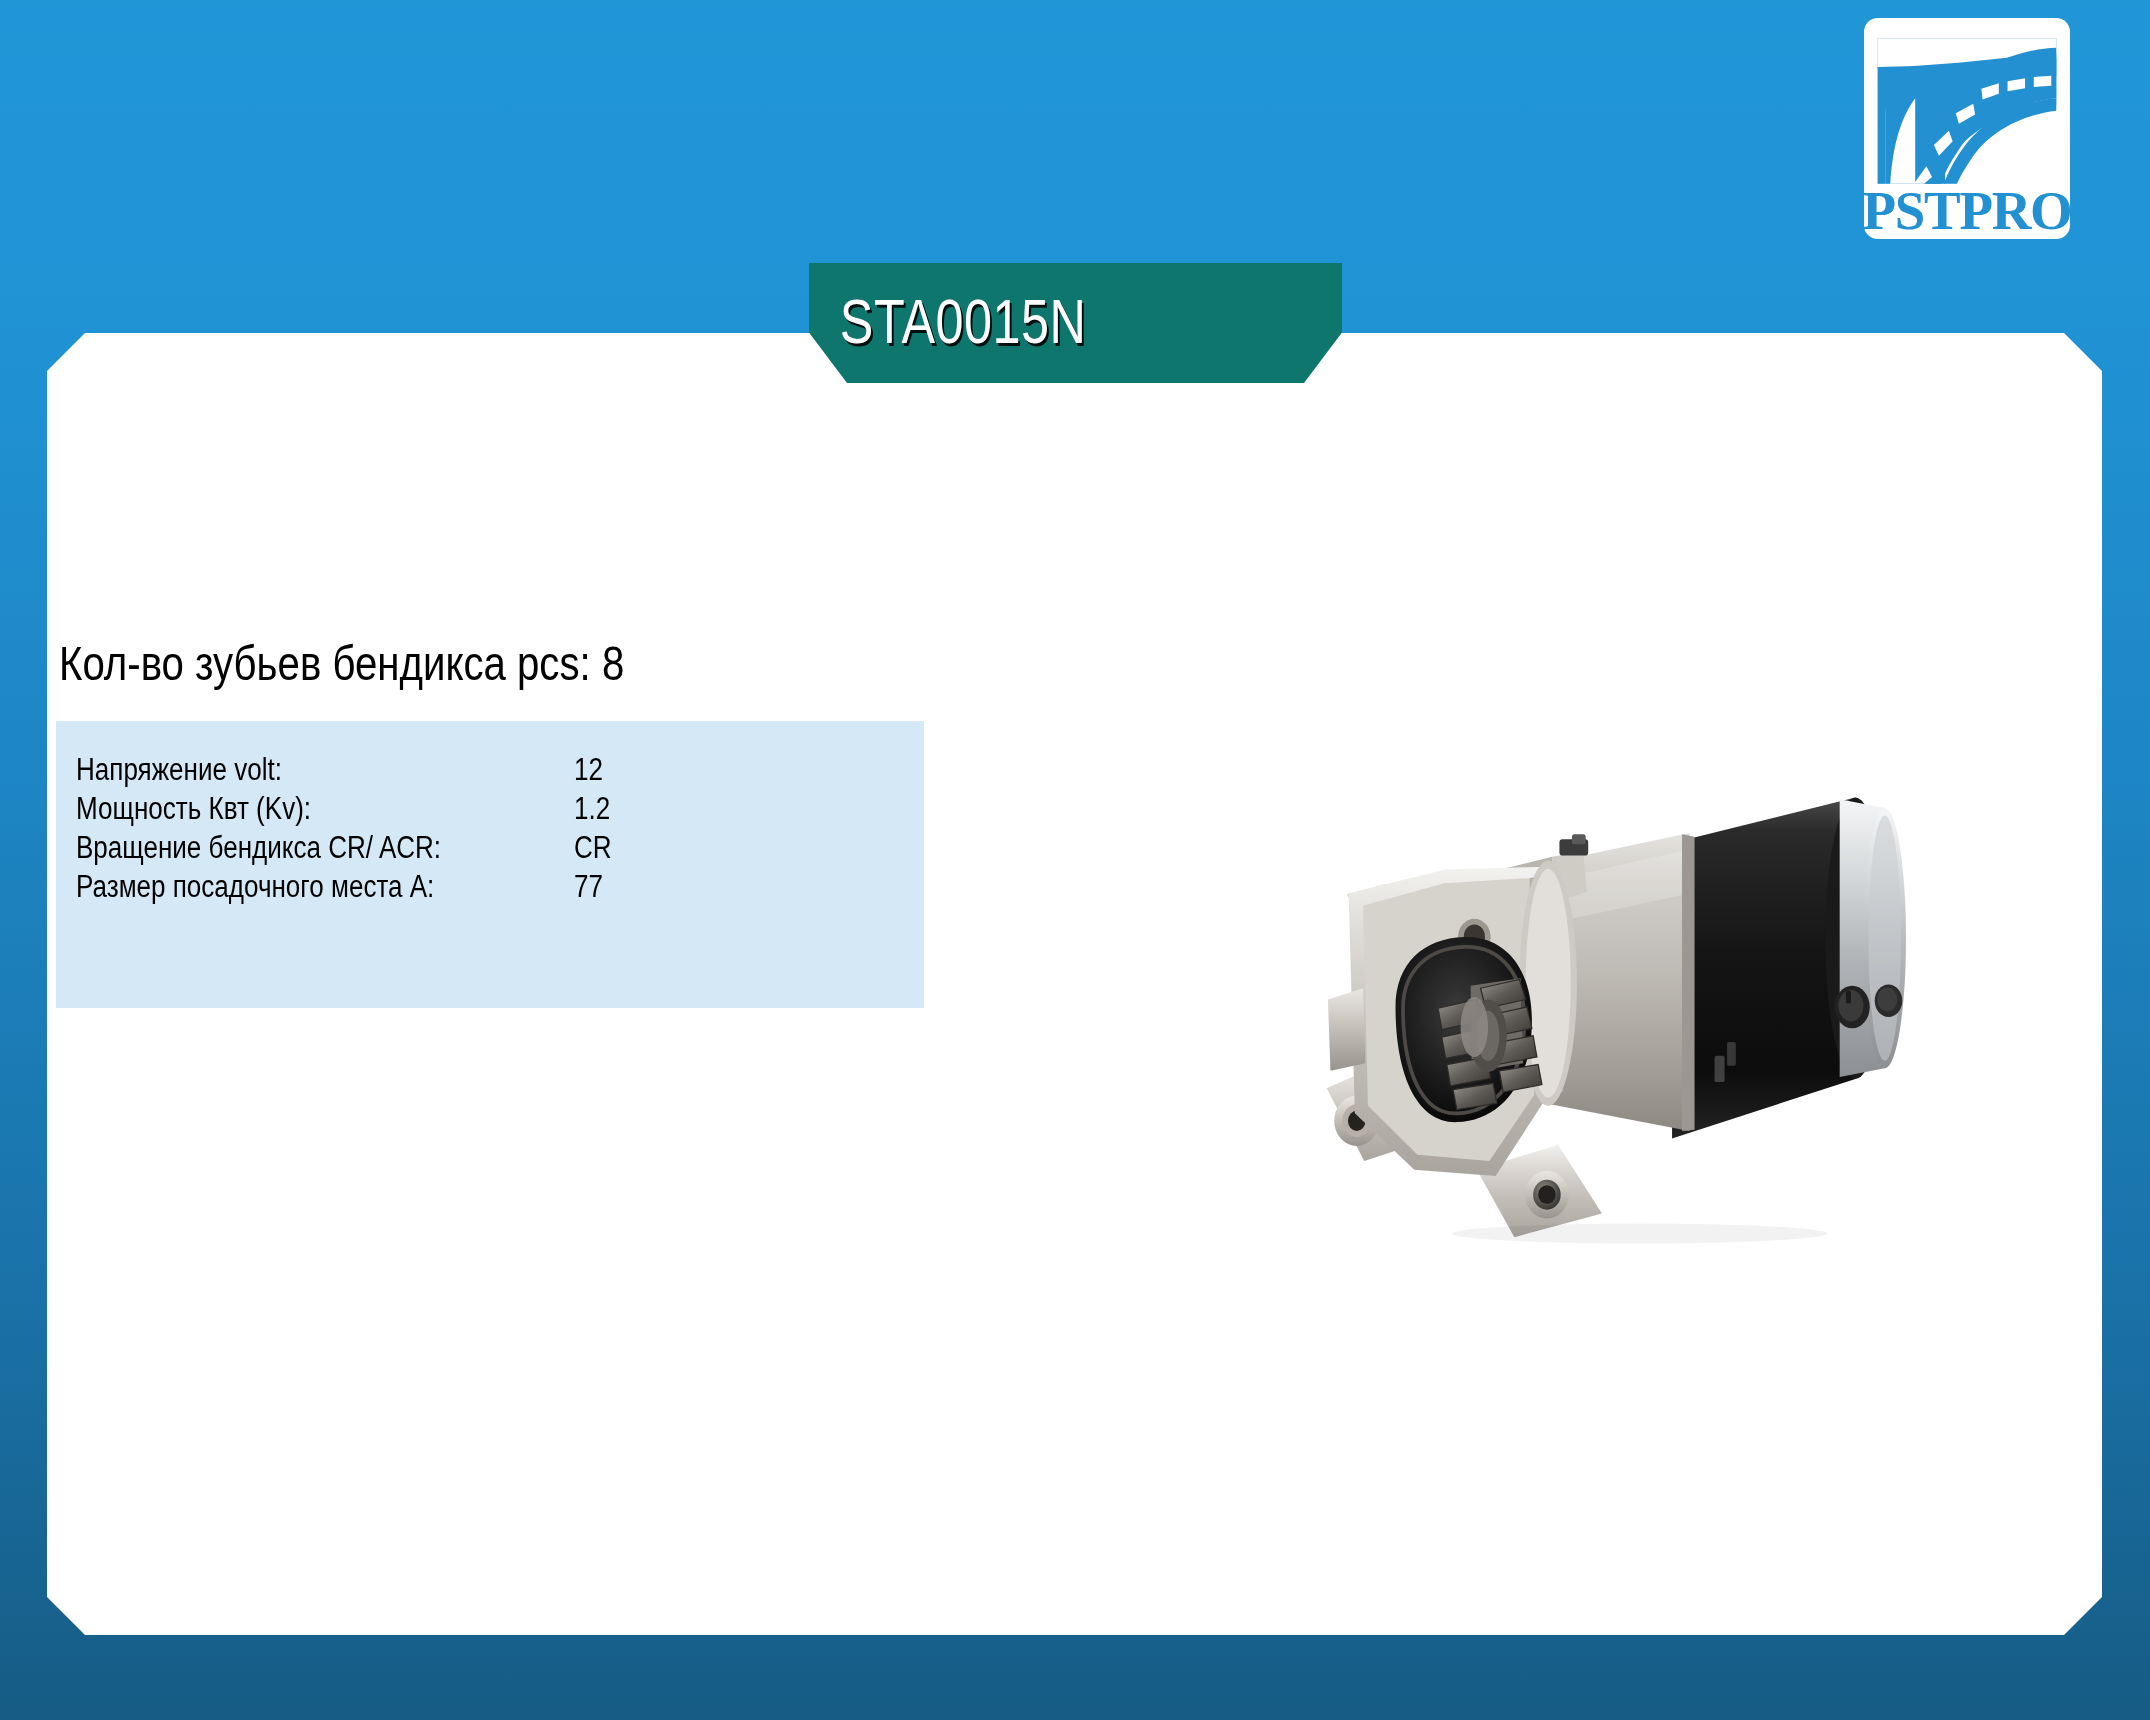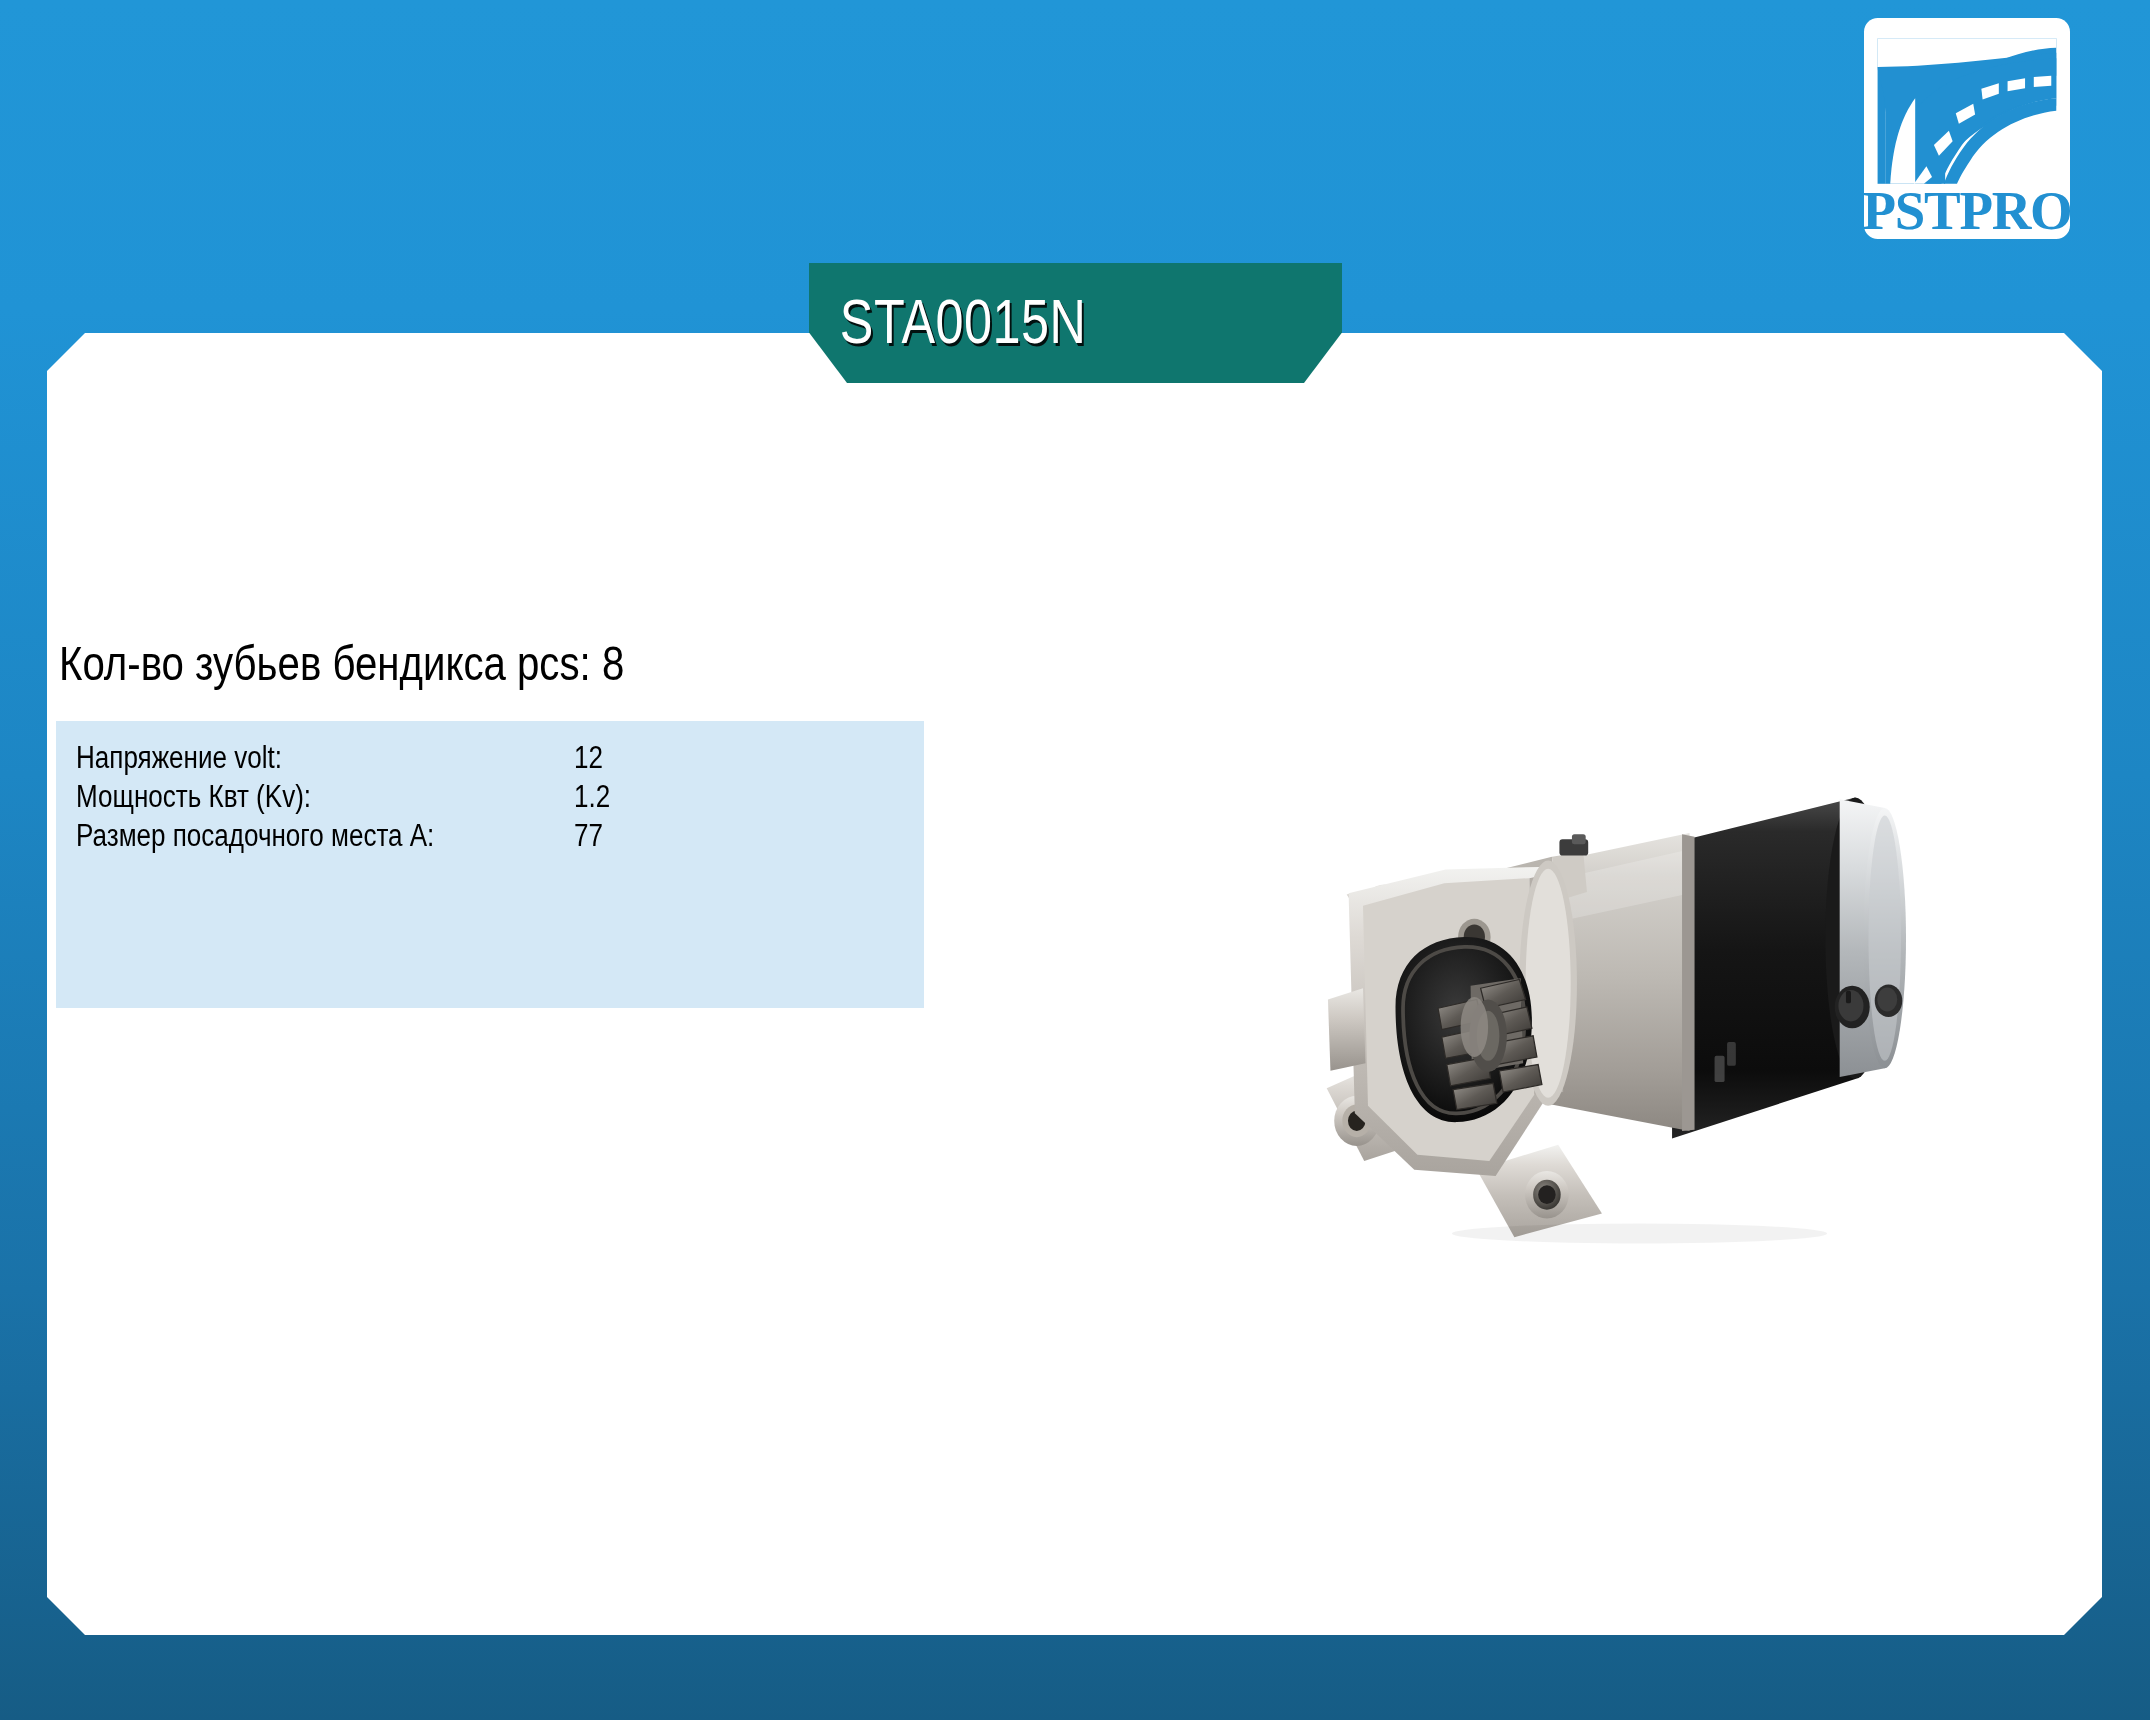--- a/index.html
+++ b/index.html
@@ -82,21 +82,21 @@
     transform-origin:left center;
     line-height:1;
   }
 
   
   #spec-table {
     position:absolute;
     left:56px; top:721px;
     width:868px; height:287px;
     background:#d4e8f6;
-    padding:17px 0 0 0;
+    padding:29px 0 0 0;
   }
   .spec-row {
     position:relative;
     height:39px;
     white-space:nowrap;
   }
   .spec-label {
     position:absolute;
     left:20px; top:0;
     font-size:31px;
@@ -192,20 +192,24 @@
   <div class="spec-row">
     <span class="spec-label">Напряжение volt:</span>
     <span class="spec-value">12</span>
   </div>
 
   <div class="spec-row">
     <span class="spec-label">Мощность Квт (Kv):</span>
     <span class="spec-value">1.2</span>
   </div>
 
+  <div class="spec-row">
+    <span class="spec-label">Вращение бендикса CR/ ACR:</span>
+    <span class="spec-value">CR</span>
+  </div>
 
   <div class="spec-row">
     <span class="spec-label">Размер посадочного места A:</span>
     <span class="spec-value">77</span>
   </div>
 
 
 
 </div>
 

